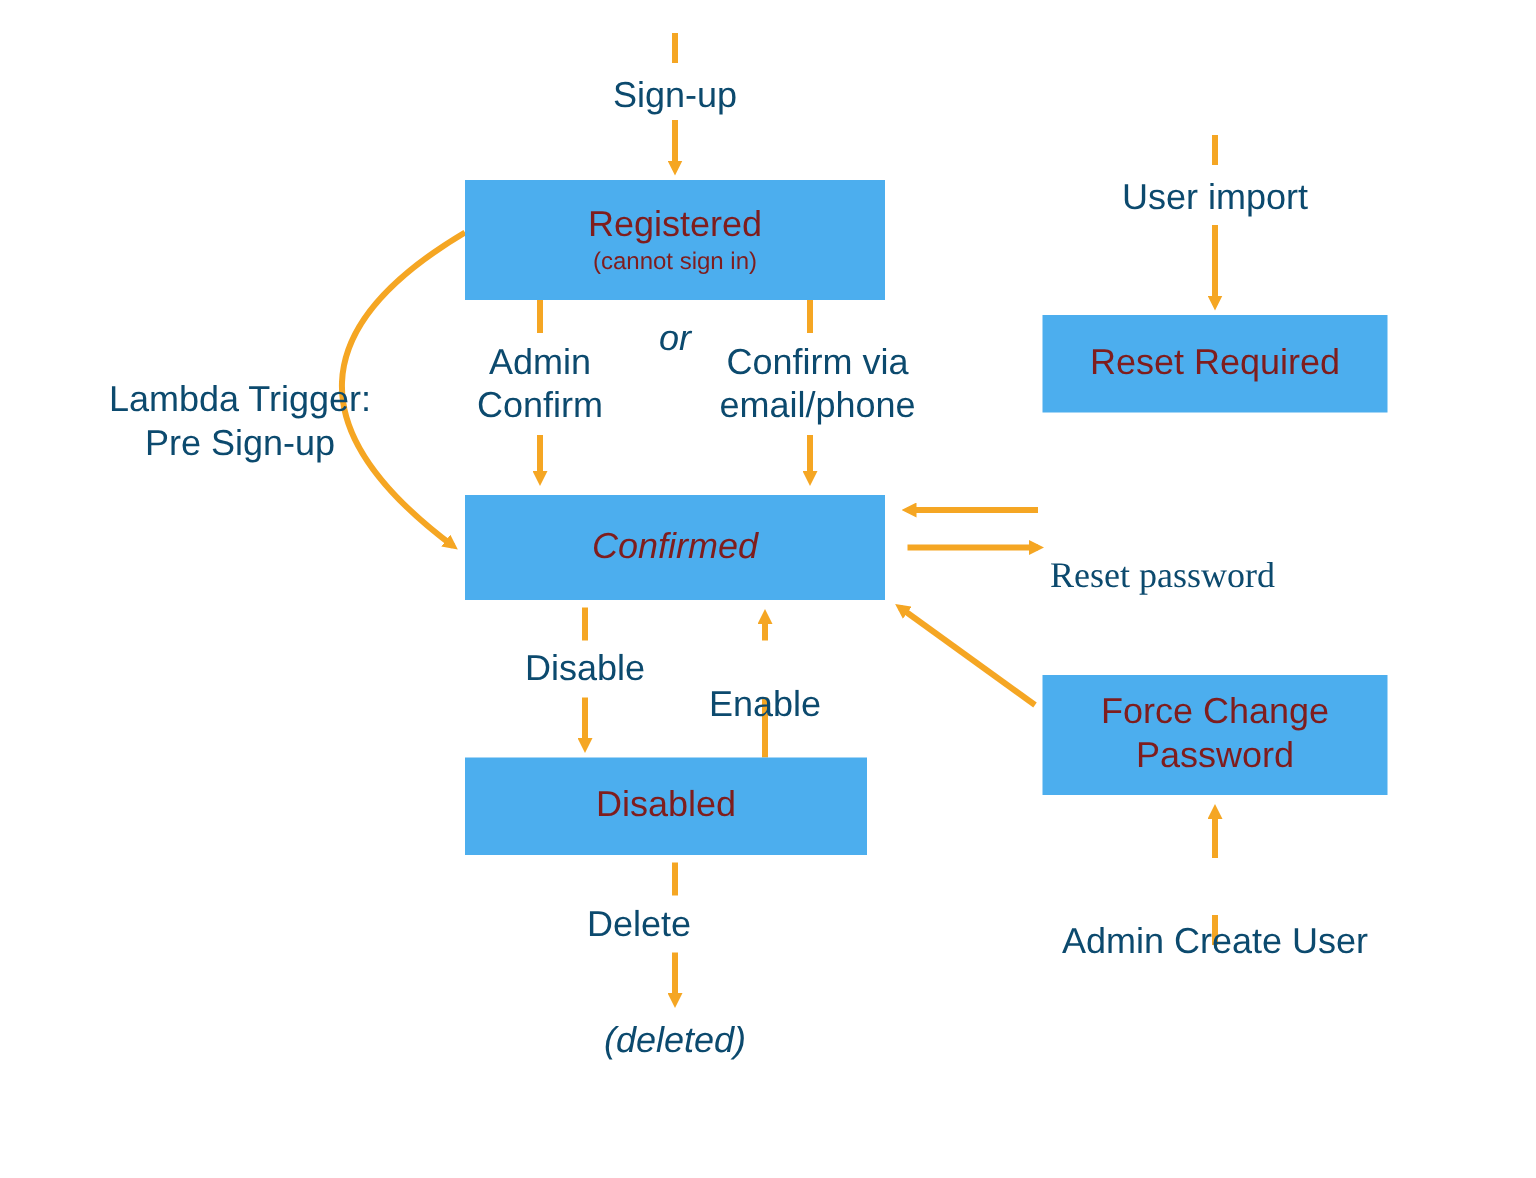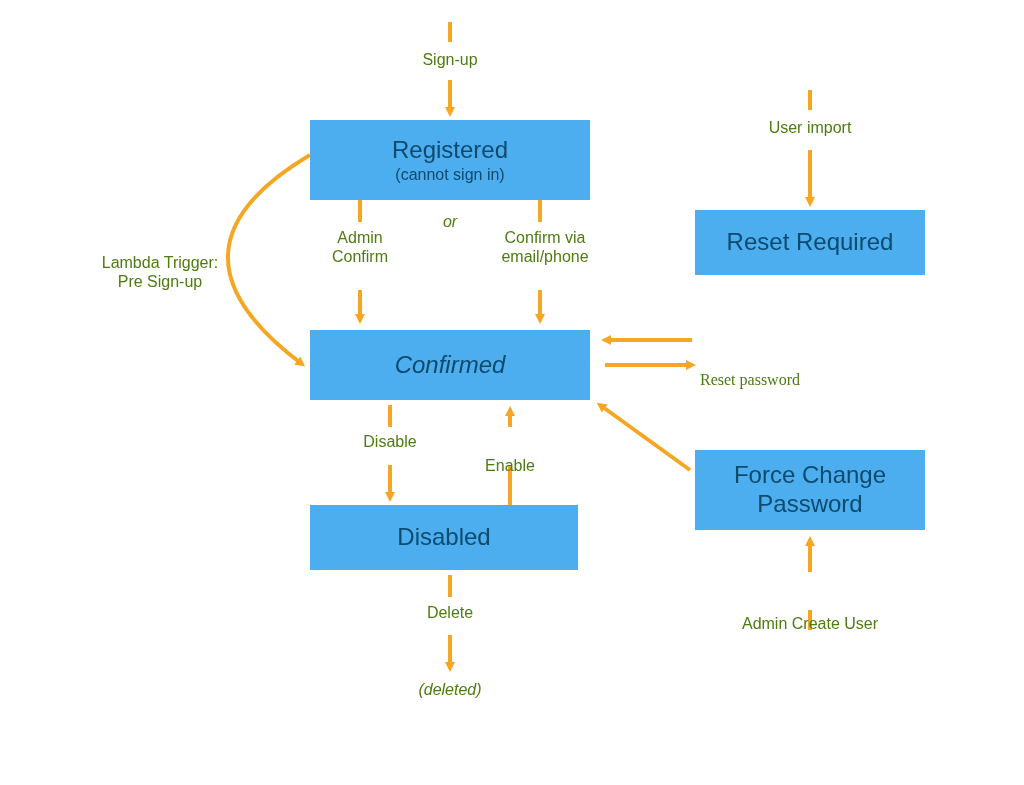--- a/index.html
+++ b/index.html
@@ -1,19 +1,19 @@
 <!DOCTYPE html>
 <html><head>
 <meta charset="utf-8">
 <style>
   html,body{margin:0;padding:0;background:#fff;}
   body{width:1024px;height:785px;position:relative;font-family:Arial,Helvetica,sans-serif;color:#4a4a4a;}
-  .state{position:absolute;background:#4caeee;color:#0c4a6e;text-align:center;display:flex;flex-direction:column;justify-content:center;align-items:center;font-size:24px;line-height:1.2;}
+  .state{position:absolute;background:#4caeee;color:#7f1d1d;text-align:center;display:flex;flex-direction:column;justify-content:center;align-items:center;font-size:24px;line-height:1.2;}
   .state .sub{font-size:16px;}
-  .label{position:absolute;text-align:center;font-size:16px;color:#4d7c0f;line-height:1.2;}
+  .label{position:absolute;text-align:center;font-size:24px;color:#0c4a6e;line-height:1.2;}
   .italic{font-style:italic;}
   svg.overlay{position:absolute;left:0;top:0;pointer-events:none;}
 </style>
 </head>
 <body>
 
 <svg class="overlay" width="1024" height="785" viewBox="0 0 1024 785">
   <defs>
     <marker id="ah" markerWidth="10" markerHeight="10" refX="6" refY="5" orient="auto" markerUnits="userSpaceOnUse">
       <path d="M0,0 L10,5 L0,10 Z" fill="#f5a623"></path>
@@ -89,16 +89,16 @@
 <div class="label" style="left:475px;top:228px;width:140px;">
   <span>Confirm via</span><br>
   <span>email/phone</span>
 </div>
 
 <div class="label" style="left:700px;top:370px;width:180px;text-align:left;font-family:Liberation Serif, serif;">Reset password</div>
 
 <div class="label" style="left:335px;top:432px;width:110px;">Disable</div>
 <div class="label" style="left:455px;top:432px;width:110px;margin-top:24px;">Enable</div>
 
-<div class="label" style="left:400px;top:603px;width:100px;">Delete</div>
+<div class="label" style="left:376px;top:603px;width:100px;">Delete</div>
 <div class="label italic" style="left:385px;top:680px;width:130px;">(deleted)</div>
 
 <div class="label" style="left:700px;top:578px;width:220px;margin-top:36px;">Admin Create User</div>
 
 </body></html>

